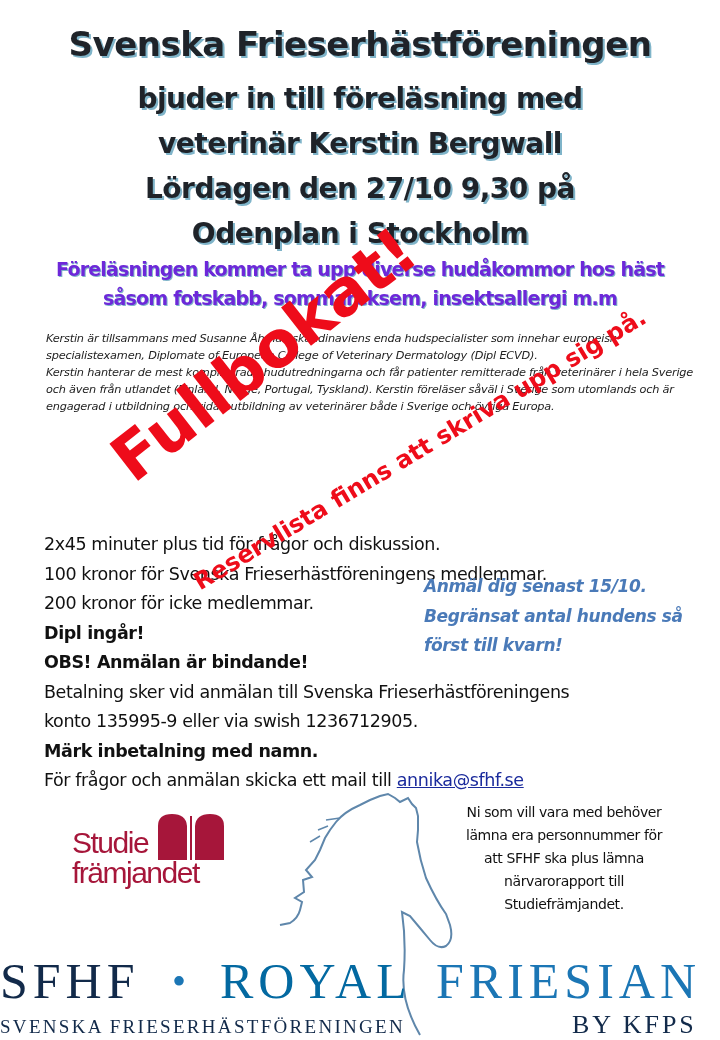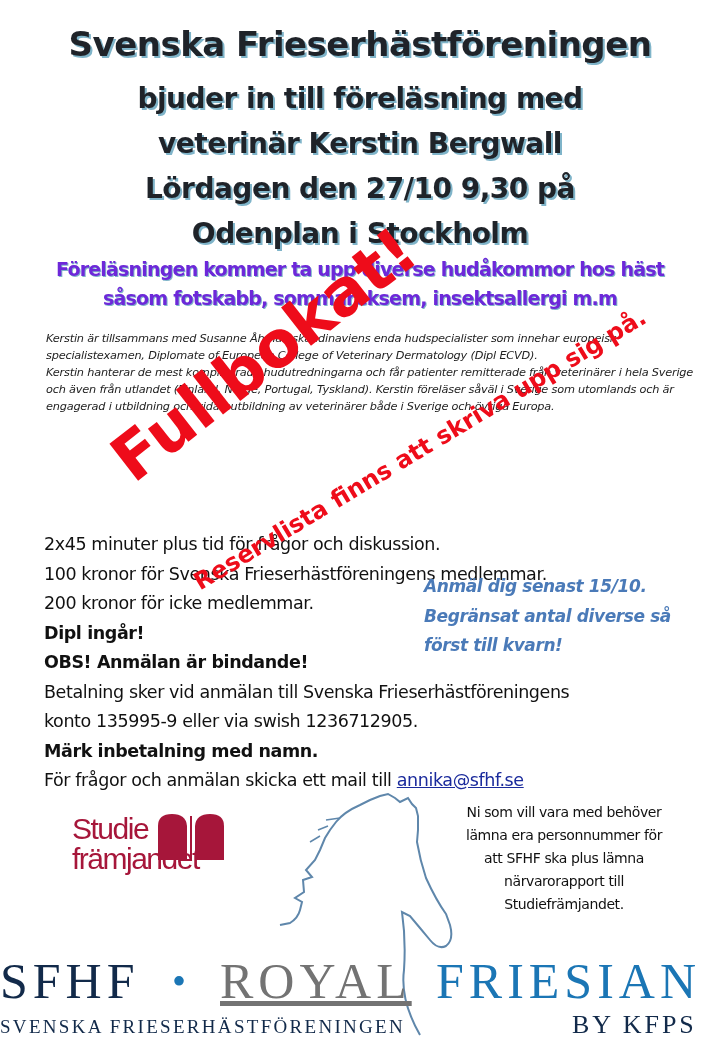--- a/index.html
+++ b/index.html
@@ -21,31 +21,31 @@
   .info { position: absolute; left: 44px; top: 514px; font-family: "DejaVu Sans", sans-serif; font-size: 17.5px; line-height: 29.5px; color: #111; letter-spacing: -0.4px; margin-top: 16px; }
   .info .line { white-space: nowrap; }
   .info b { font-weight: bold; }
   .side-note { position: absolute; left: 424px; top: 572px; font-family: "DejaVu Sans", sans-serif; font-style: italic; font-weight: bold; font-size: 17px; line-height: 29.5px; color: #4a7ab8; letter-spacing: -0.4px; }
   .email-link { color: #1a2a9c; text-decoration: underline; }
 
   .stamp { position: absolute; left: 120px; top: 430px; transform: rotate(-38deg); transform-origin: left center; color: #ee0c1a; font-family: "DejaVu Sans", sans-serif; font-weight: bold; font-size: 64px; white-space: nowrap; }
   .stamp-sub { position: absolute; left: 196px; top: 570px; transform: rotate(-31deg); transform-origin: left center; color: #ee0c1a; font-family: "DejaVu Sans", sans-serif; font-weight: bold; font-size: 24px; white-space: nowrap; }
 
   .studie-logo { position: absolute; left: 72px; top: 814px; width: 160px; height: 90px; }
-  .studie-text { position: absolute; left: 0; top: 0; font-family: "Liberation Sans", sans-serif; color: #a6163a; font-size: 30px; line-height: 30px; letter-spacing: -1.5px; }
+  .studie-text { position: absolute; left: 0; top: 14px; font-family: "Liberation Sans", sans-serif; color: #a6163a; font-size: 30px; line-height: 30px; letter-spacing: -1.5px; }
   .book { position: absolute; top: 0; width: 70px; height: 46px; }
 
   .horse { position: absolute; left: 270px; top: 780px; width: 210px; height: 260px; }
 
   .note { position: absolute; left: 444px; top: 801px; width: 240px; text-align: center; font-family: "DejaVu Sans", sans-serif; font-size: 14px; line-height: 23px; color: #111; letter-spacing: -0.4px; }
 
   .brand { position: absolute; top: 952px; font-family: "Liberation Serif", serif; font-size: 50px; letter-spacing: 5px; white-space: nowrap; }
   .brand-sfhf { left: 0px; color: #122a4a; }
   .brand-dot { left: 172px; color: #1b76b5; font-size: 40px; top: 958px; }
-  .brand-royal { left: 220px; color: #737373; text-decoration: underline; }
+  .brand-royal { left: 220px; color: #0369a1; }
   .brand-friesian { left: 436px; color: #1b76b5; }
   .brand-sub { position: absolute; top: 1016px; left: 0px; font-family: "Liberation Serif", serif; font-size: 19px; letter-spacing: 2.3px; color: #122a4a; white-space: nowrap; }
   .brand-kfps { position: absolute; top: 1010px; left: 572px; font-family: "Liberation Serif", serif; font-size: 26px; letter-spacing: 3px; color: #122a4a; white-space: nowrap; }
 </style>
 </head>
 <body>
 
 <div class="headline h1">Svenska Frieserhästföreningen</div>
 <div class="headline h2">bjuder in till föreläsning med</div>
 <div class="headline h3">veterinär Kerstin Bergwall</div>
@@ -67,21 +67,21 @@
   <div class="line"><b>Dipl ingår!</b></div>
   <div class="line"><b>OBS! Anmälan är bindande!</b></div>
   <div class="line">Betalning sker vid anmälan till Svenska Frieserhästföreningens</div>
   <div class="line">konto 135995-9 eller via swish 1236712905.</div>
   <div class="line"><b>Märk inbetalning med namn.</b></div>
   <div class="line"><span>För frågor och anmälan skicka ett mail till </span><a class="email-link" title="annika@sfhf.se">annika@sfhf.se</a></div>
 </div>
 
 <div class="side-note">
   <div>Anmäl dig senast 15/10.</div>
-  <div>Begränsat antal diverse så</div>
+  <div>Begränsat antal hundens så</div>
   <div>först till kvarn!</div>
 </div>
 
 <div class="stamp">Fullbokat!</div>
 <div class="stamp-sub">Reservlista finns att skriva upp sig på.</div>
 
 <div class="studie-logo">
   <div class="studie-text">
     <div>Studie</div>
     <div>främjandet</div>

